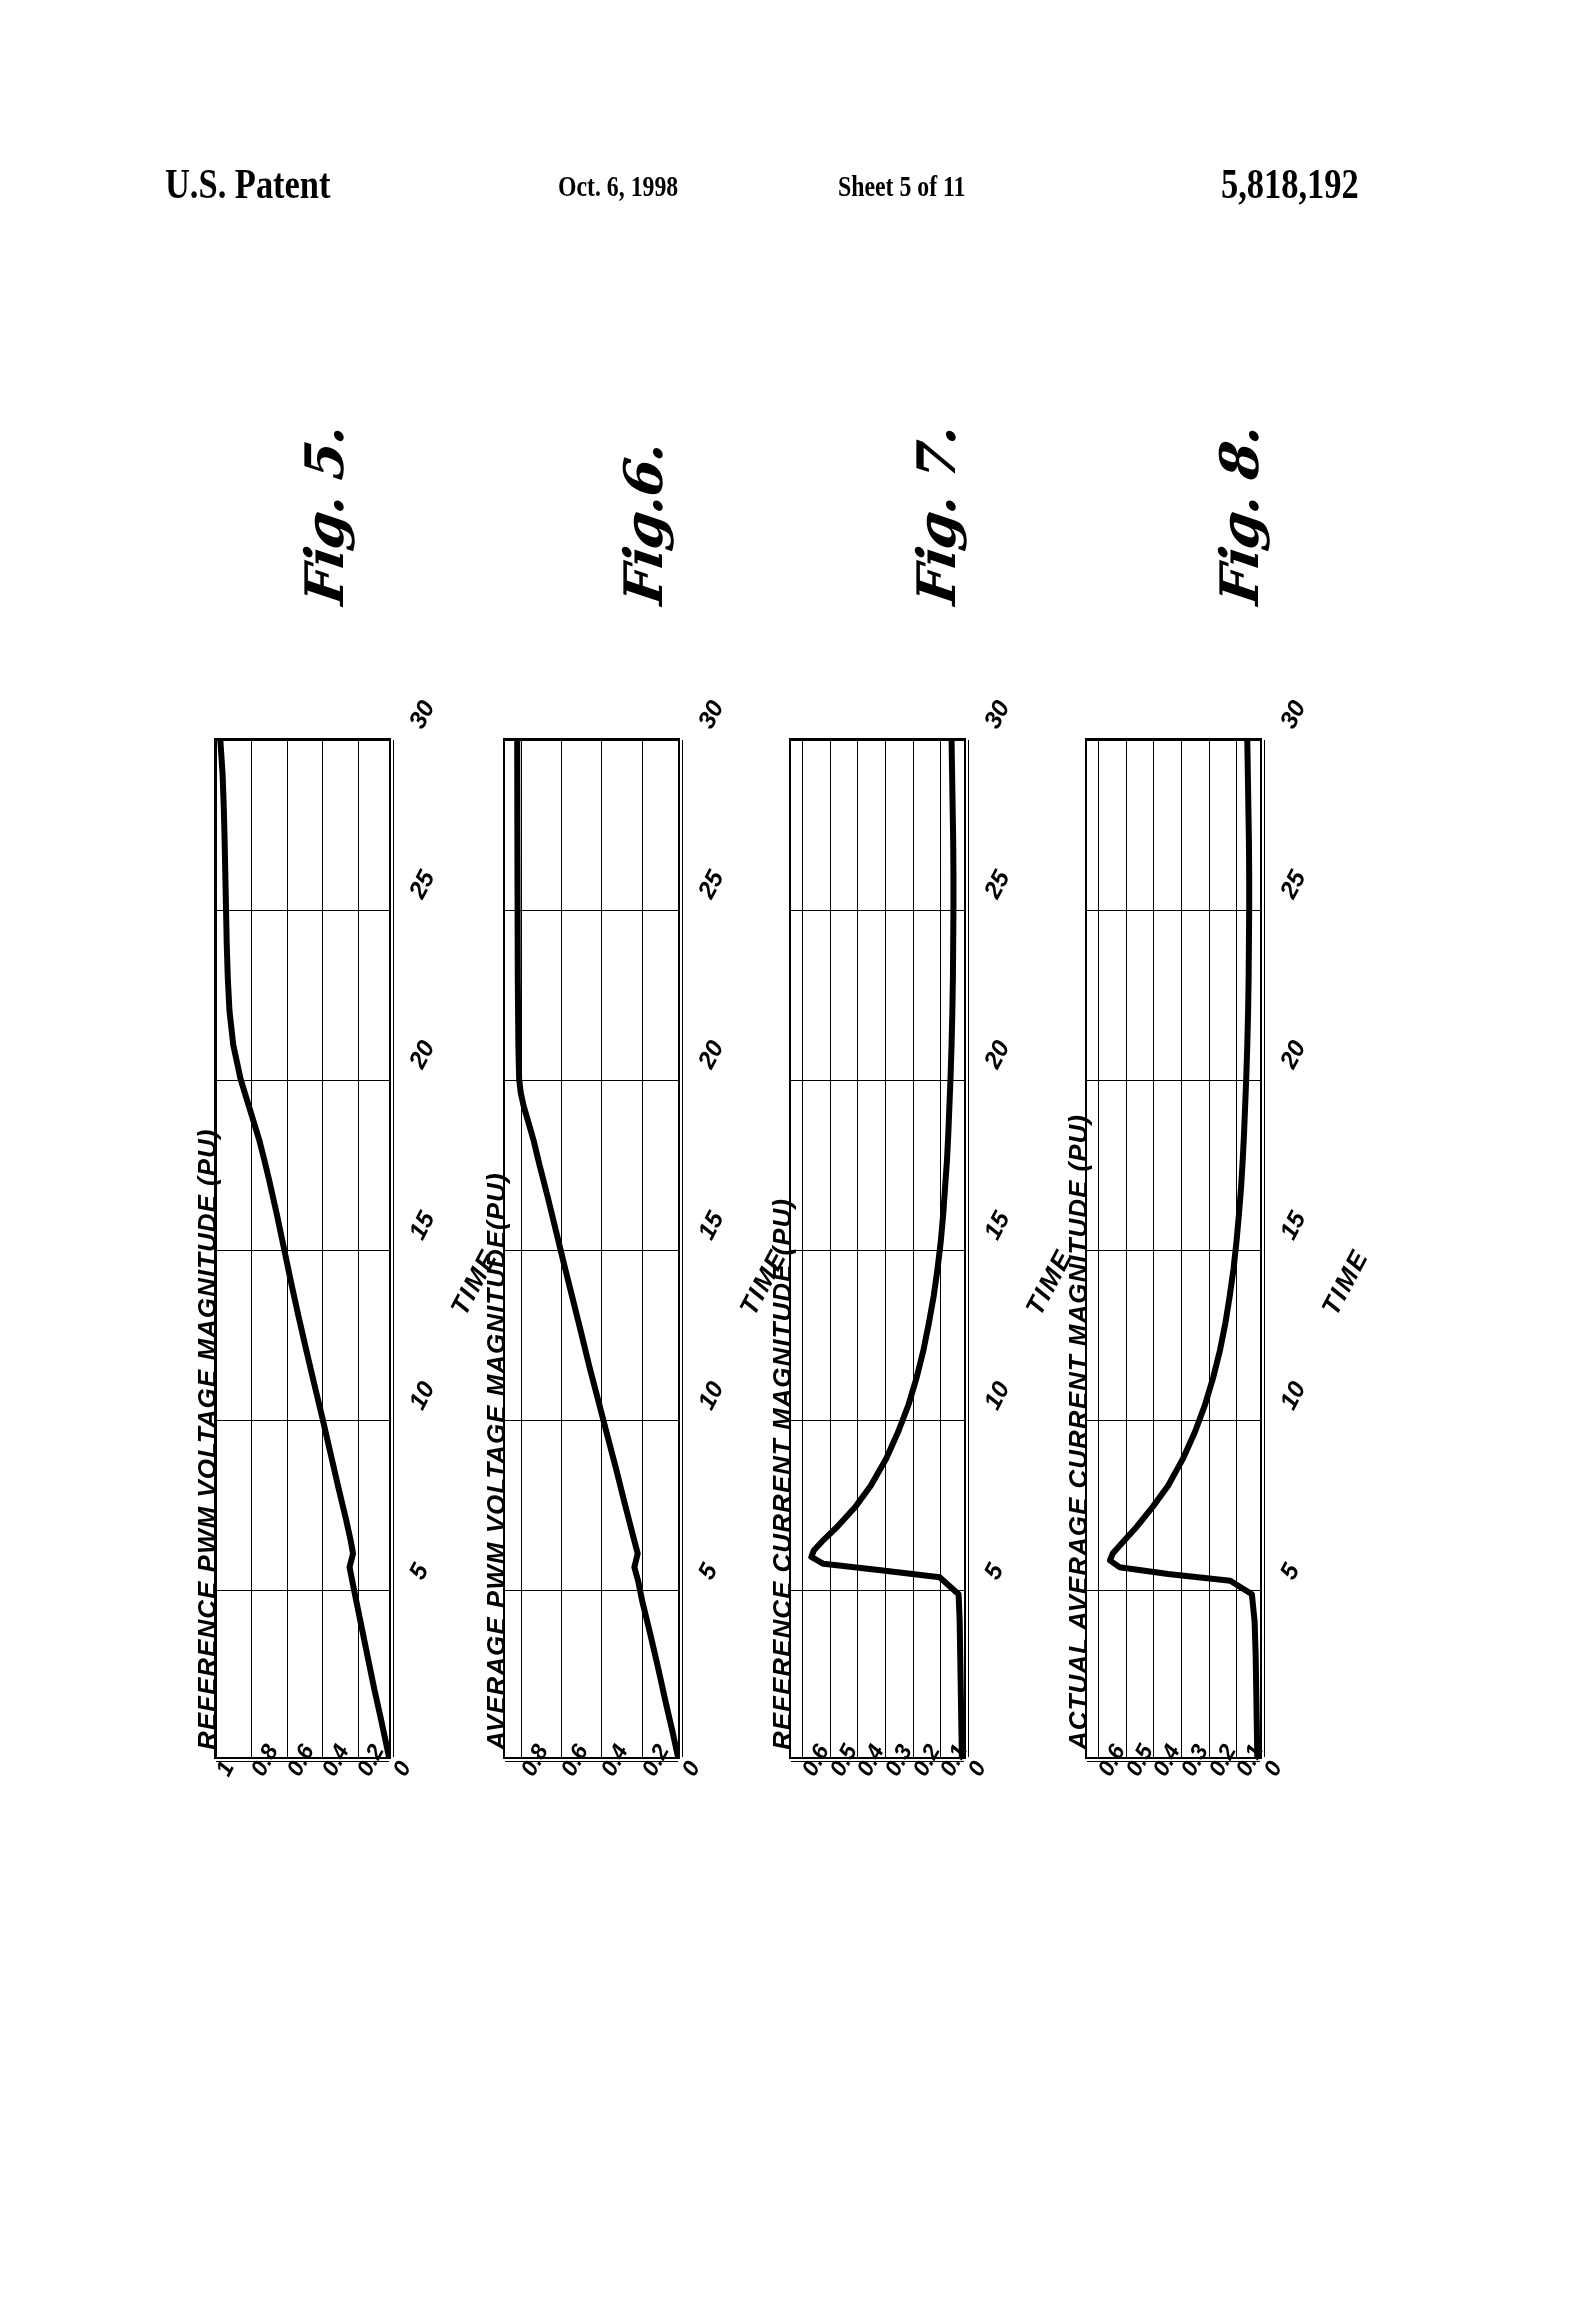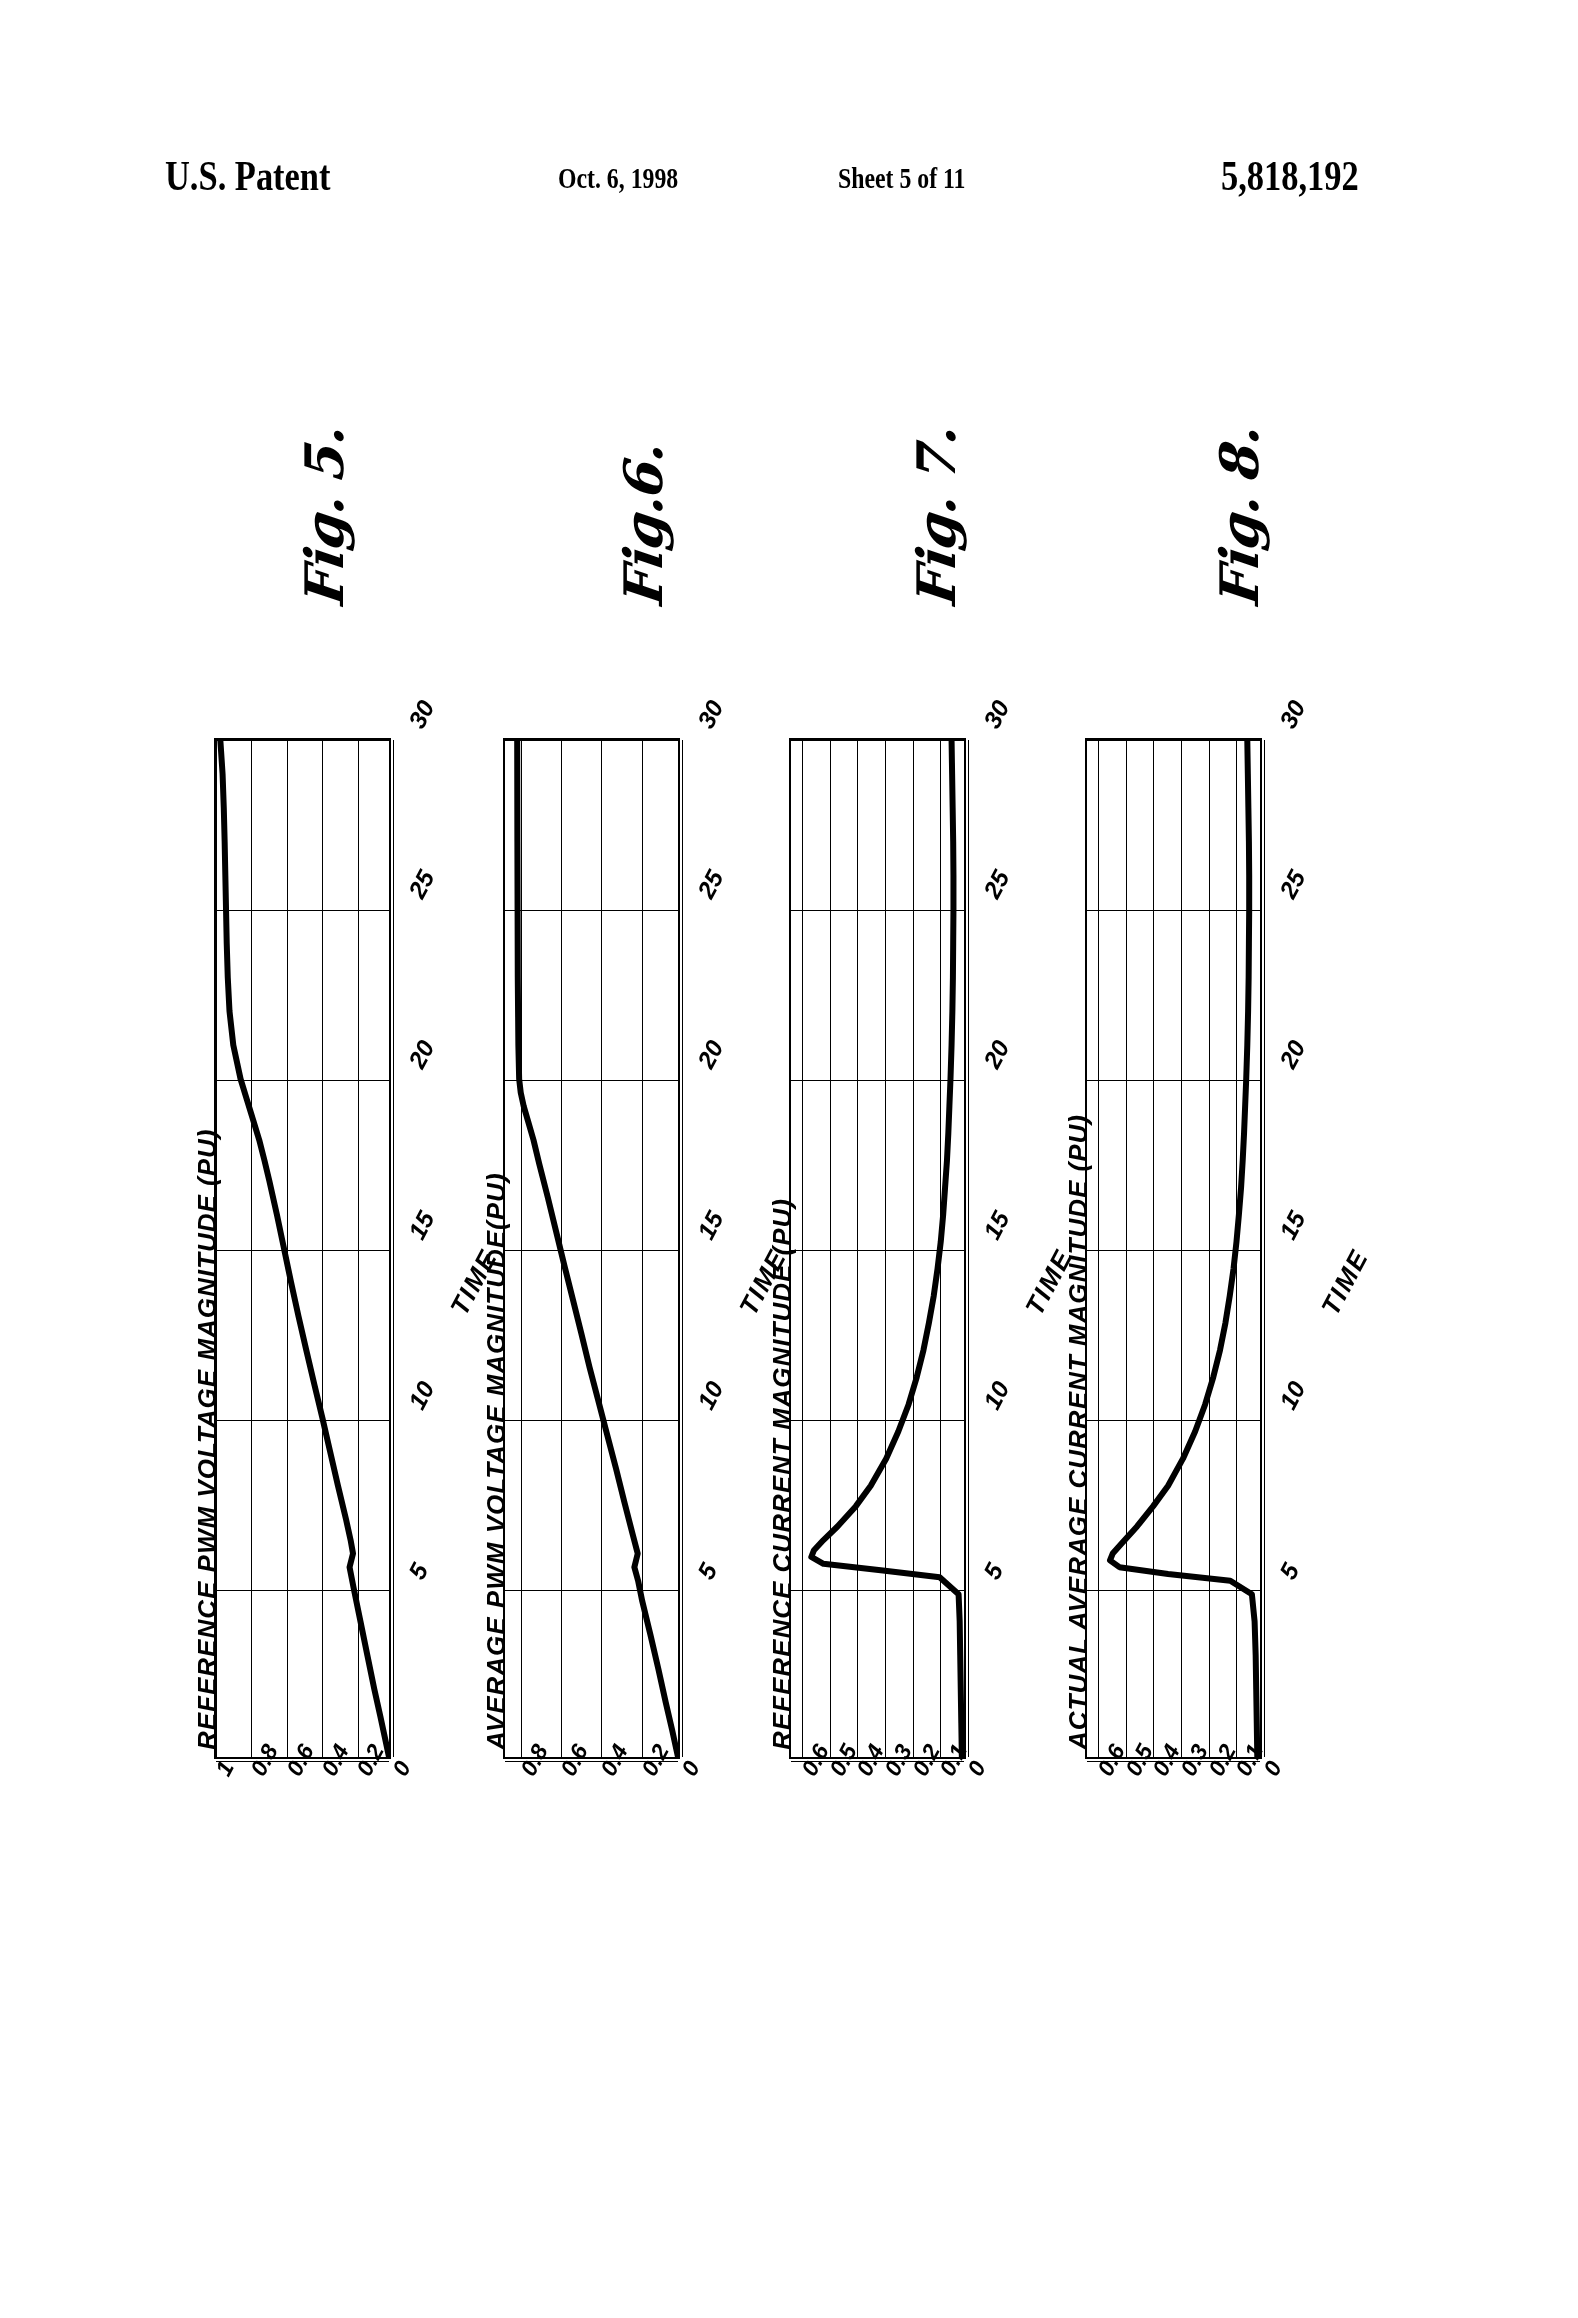--- a/index.html
+++ b/index.html
@@ -12,21 +12,21 @@
     height: 2319px;
     font-family: "Liberation Serif", serif;
     color: #000000;
     position: relative;
     overflow: hidden;
   }
 
   
   #page-header {
     position: absolute;
-    top: 152px;
+    top: 160px;
     left: 0;
     width: 1578px;
     height: 54px;
   }
   .hdr {
     position: absolute;
     font-family: "Liberation Serif", serif;
     font-weight: bold;
     color: #000;
     white-space: nowrap;

